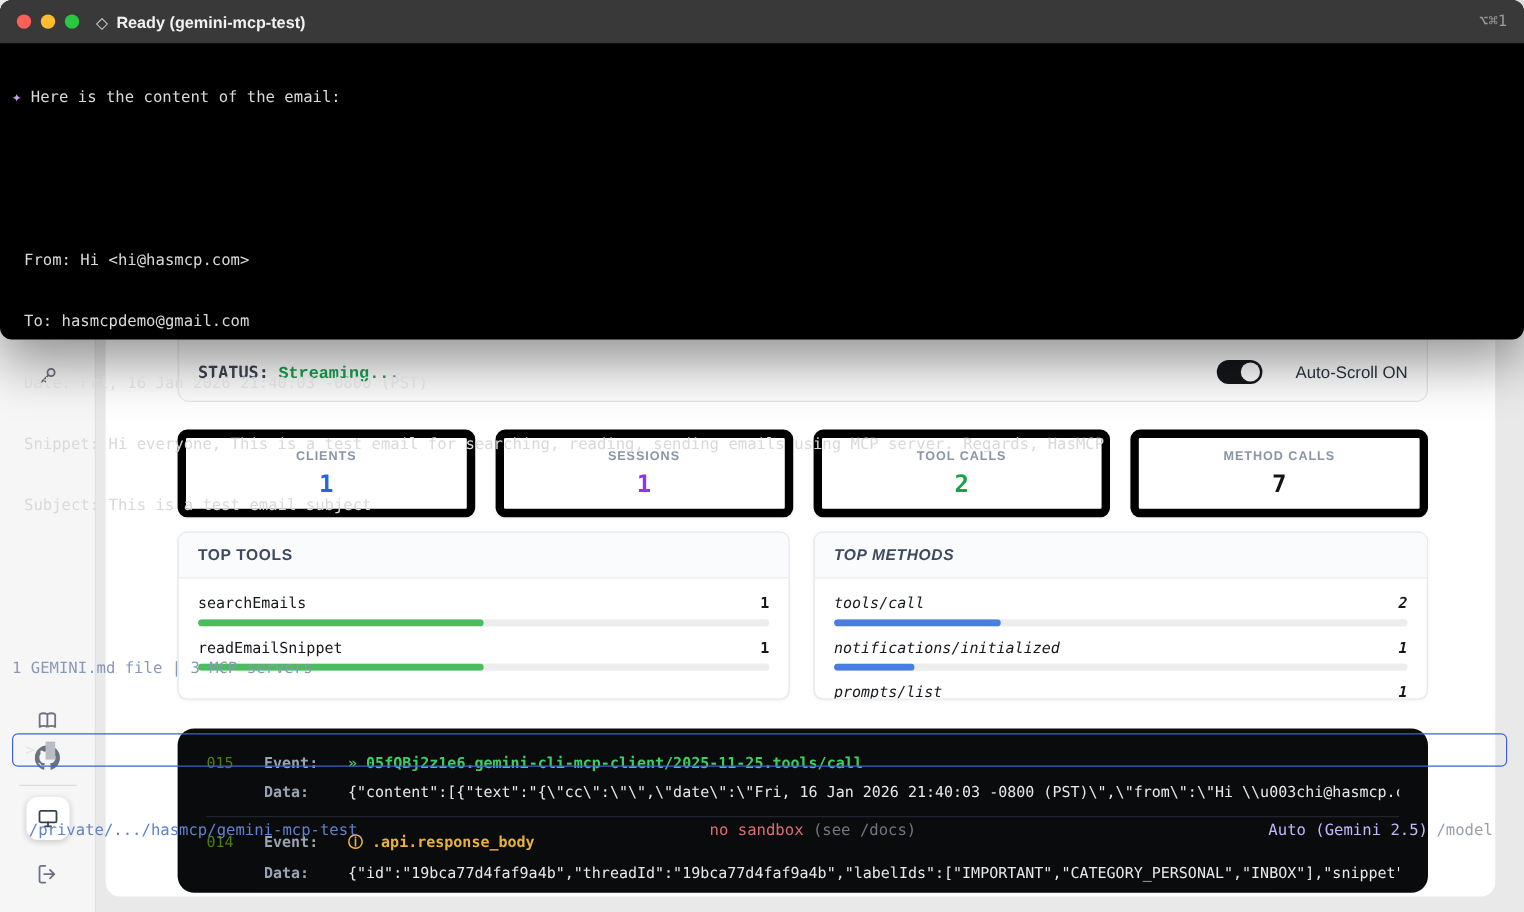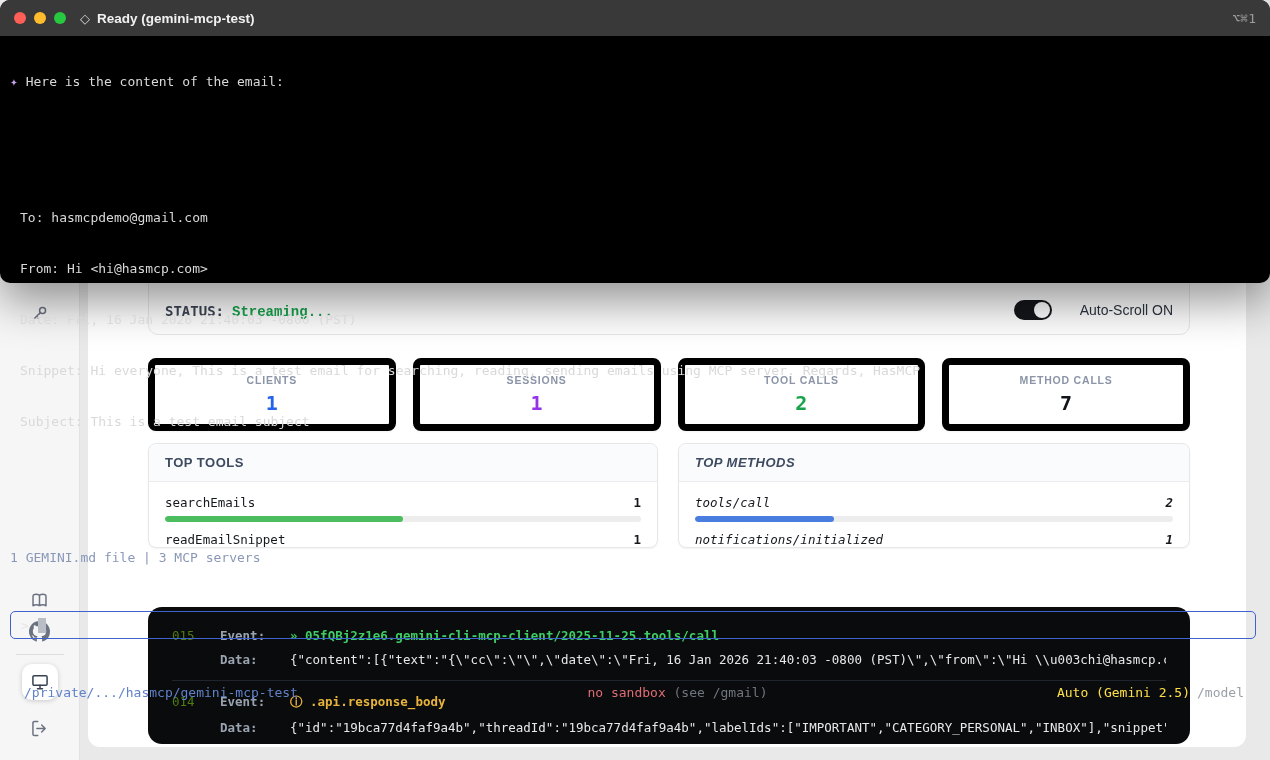--- a/index.html
+++ b/index.html
@@ -59,21 +59,21 @@
   }
   .stat-card {
     flex:1; background:#fff; border:7px solid #000000; border-radius:8px;
     box-shadow:0 1px 2px rgba(0,0,0,.05);
     display:flex; flex-direction:column; align-items:center; justify-content:center; gap:5px;
   }
   .stat-label { font-size:10.5px; font-weight:bold; letter-spacing:.8px; color:#8b95a7; }
   .stat-value { font-family:"DejaVu Sans Mono", monospace; font-size:20px; font-weight:bold; }
 
   .panel {
-    position:absolute; top:443px; height:105px; z-index:2;
+    position:absolute; top:443px; height:140px; z-index:2;
     background:#fff; border:1px solid #e5e7eb; border-radius:8px;
     box-shadow:0 1px 2px rgba(0,0,0,.05); overflow:hidden;
   }
   #panel-tools   { left:148px; width:510px; }
   #panel-methods { left:678px; width:512px;font-style:italic; }
   .panel-header {
     height:38px; background:#fafbfc; border-bottom:1px solid #ececee;
     display:flex; align-items:center; padding:0 16px;
     font-size:13px; font-weight:bold; letter-spacing:.5px; color:#3d4a5f;
   }
@@ -152,21 +152,21 @@
   }
   .prompt-input::placeholder { color:#687078; }
   .term-footer {
     display:flex; justify-content:space-between; align-items:center;
     padding:11px 14px 0 14px;
     font-family:"DejaVu Sans Mono", monospace; font-size:13px;
   }
   .footer-path  { color:#5f82c9; }
   .footer-sandbox { color:#df6c75; }
   .footer-sandbox-note { color:#70767e; }
-  .footer-model { color:#fde047; }
+  .footer-model { color:#c4b5fd; }
   .footer-model-cmd { color:#9aa0a8; margin-left:7px; }
 </style>
 </head>
 <body>
 
 <div class="sidebar">
   <div class="side-icon" style="top:300px">
     <svg viewBox="0 0 24 24" fill="none" stroke="currentColor" stroke-width="1.7" stroke-linecap="round">
       <circle cx="15.5" cy="8.5" r="3.4"></circle>
       <path d="M13 11 L6.5 17.5 M8.6 15.4 l1.8 1.8 M6.5 17.5 l0 0"></path>
@@ -314,31 +314,31 @@
     <div class="win-title">
       <span class="title-diamond">◇</span>
       <span>Ready (gemini-mcp-test)</span>
     </div>
     <span class="win-shortcut">⌥⌘1</span>
   </div>
   <div class="term-body">
     <div class="term-line"><span class="assistant-star">✦</span> <span>Here is the content of the email:</span></div>
     <div class="blank-line"></div>
     <div class="email-block">
+      <div class="term-line">From: Hi &lt;hi@hasmcp.com&gt;</div>
       <div class="term-line">To: hasmcpdemo@gmail.com</div>
-      <div class="term-line">From: Hi &lt;hi@hasmcp.com&gt;</div>
       <div class="term-line">Date: Fri, 16 Jan 2026 21:40:03 -0800 (PST)</div>
       <div class="term-line">Snippet: Hi everyone, This is a test email for searching, reading, sending emails using MCP server. Regards, HasMCP</div>
       <div class="term-line">Subject: This is a test email subject</div>
     </div>
     <div class="blank-line"></div>
     <div class="term-line context-line">1 GEMINI.md file | 3 MCP servers</div>
     <div class="input-box">
       <span class="prompt-symbol">&gt;</span>
       <span class="prompt-cursor"></span>
     </div>
     <div class="term-footer">
       <span class="footer-path">/private/.../hasmcp/gemini-mcp-test</span>
-      <span><span class="footer-sandbox">no sandbox</span> <span class="footer-sandbox-note">(see /gmail)</span></span>
+      <span><span class="footer-sandbox">no sandbox</span> <span class="footer-sandbox-note">(see /docs)</span></span>
       <span><span class="footer-model">Auto (Gemini 2.5)</span><span class="footer-model-cmd">/model</span></span>
     </div>
   </div>
 </div>
 
 </body></html>

